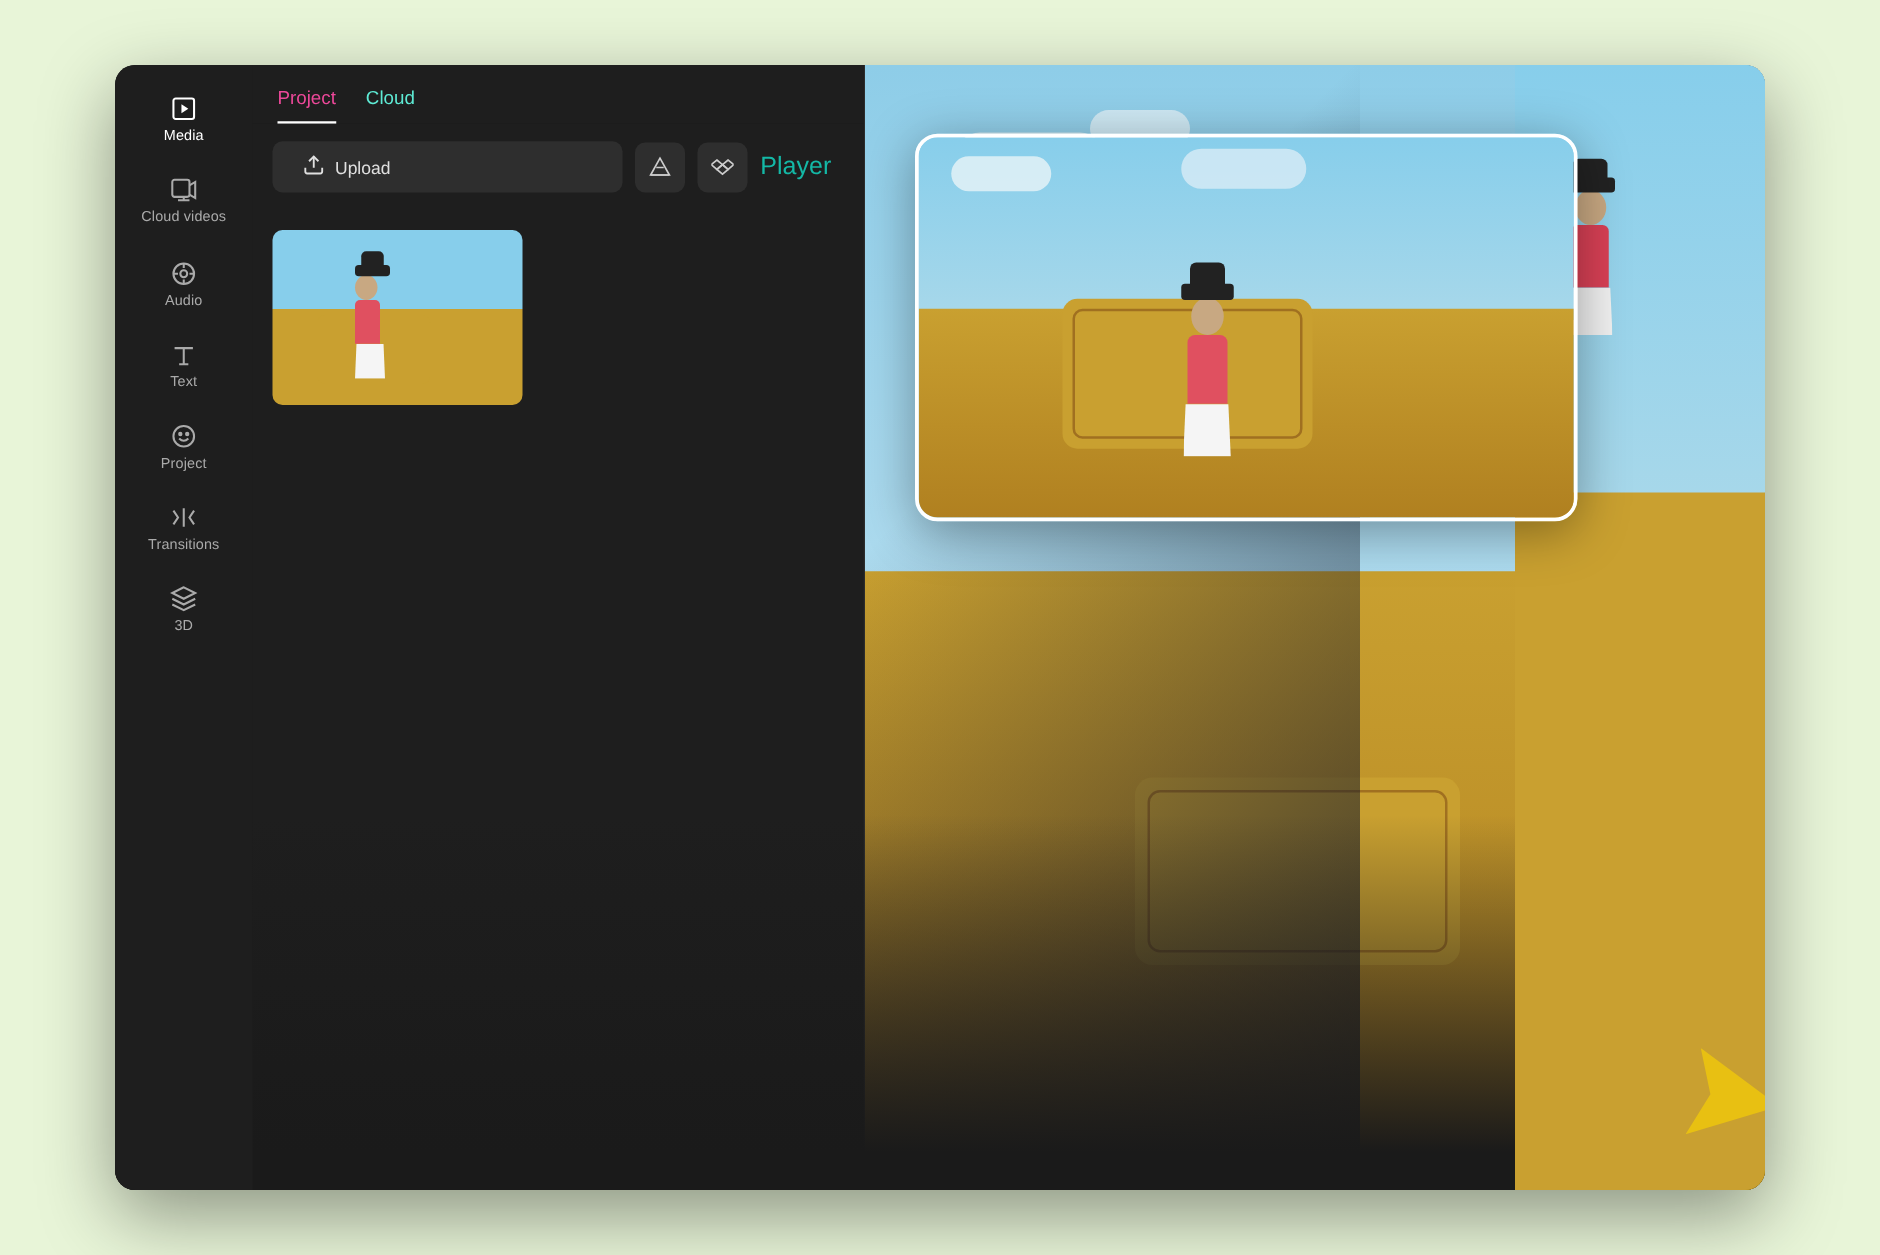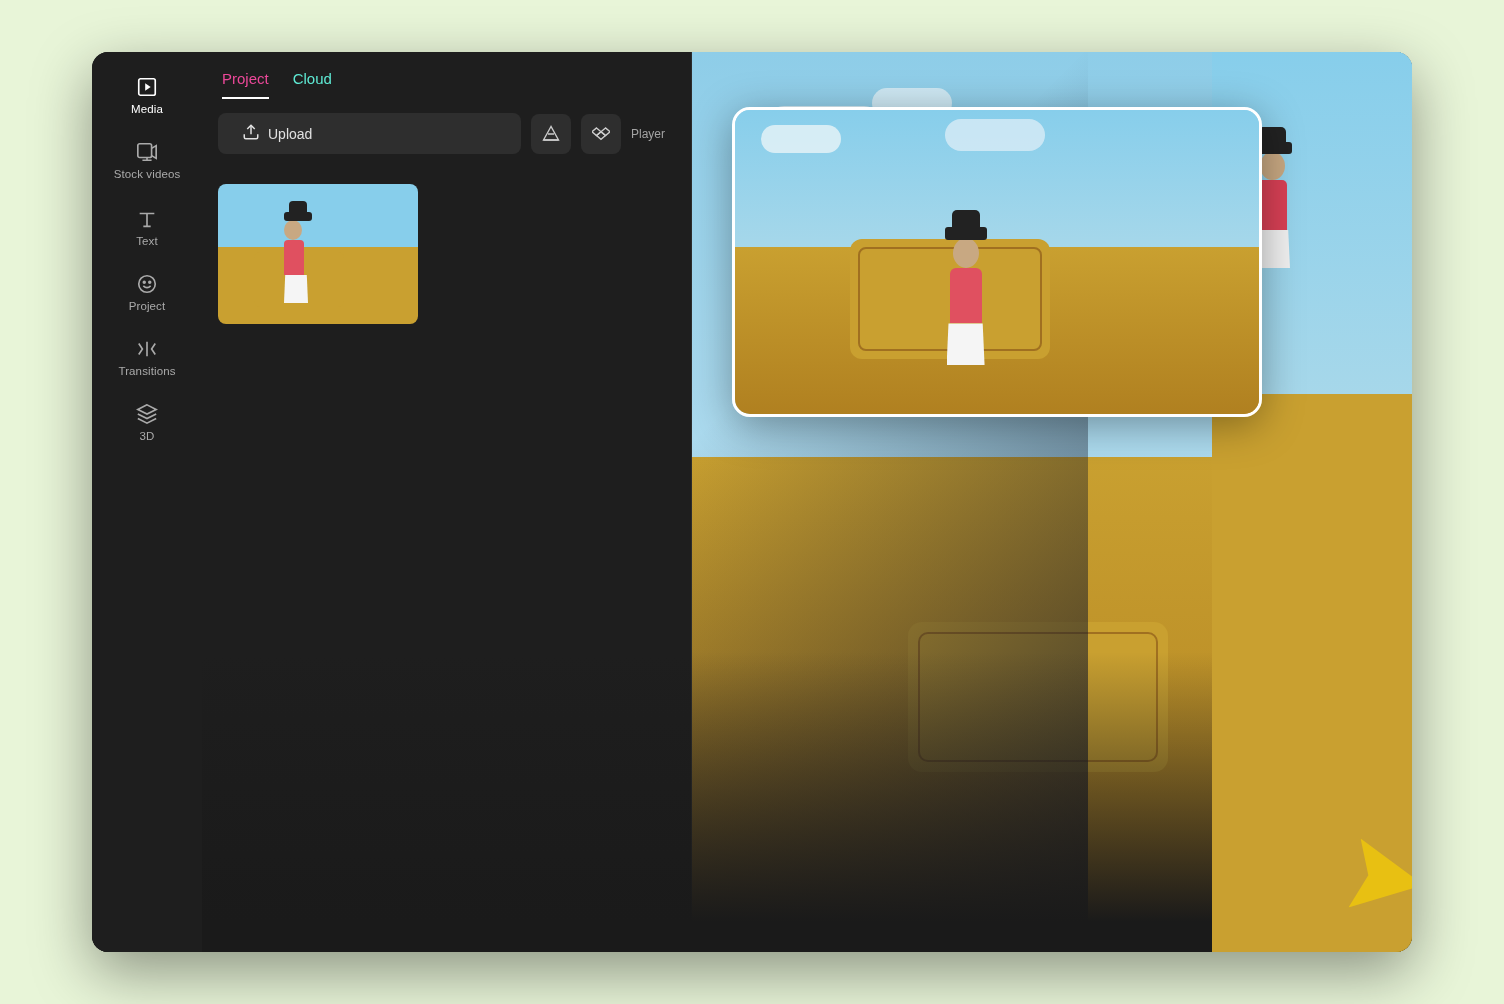--- a/index.html
+++ b/index.html
@@ -135,22 +135,22 @@
       height: 40px;
       display: flex;
       align-items: center;
       justify-content: center;
       cursor: pointer;
       color: #ccc;
     }
 
     .player-label {
       margin-left: auto;
-      color: #a3a3a3;
-      font-size: 12px;
+      color: #14b8a6;
+      font-size: 20px;
       font-weight: 500;
       padding-right: 10px;
     }
 
     
     .media-grid {
       padding: 16px;
       display: flex;
       flex-wrap: wrap;
       gap: 10px;
@@ -349,23 +349,34 @@
       <span class="sidebar-item-label">Media</span>
     </div>
 
     <div class="sidebar-item">
       <svg viewBox="0 0 24 24">
         <rect x="2" y="3" width="15" height="15" rx="2"></rect>
         <polyline points="17,8 22,5 22,19 17,16"></polyline>
         <line x1="7" y1="21" x2="17" y2="21"></line>
         <line x1="12" y1="18" x2="12" y2="21"></line>
       </svg>
-      <span class="sidebar-item-label" style="text-align:center;line-height:1.2;">Stock videos</span>
-    </div>
-
+      <span class="sidebar-item-label" style="text-align:center;line-height:1.2;">Cloud videos</span>
+    </div>
+
+    <div class="sidebar-item">
+      <svg viewBox="0 0 24 24">
+        <circle cx="12" cy="12" r="9"></circle>
+        <circle cx="12" cy="12" r="3"></circle>
+        <line x1="12" y1="3" x2="12" y2="7"></line>
+        <line x1="12" y1="17" x2="12" y2="21"></line>
+        <line x1="3" y1="12" x2="7" y2="12"></line>
+        <line x1="17" y1="12" x2="21" y2="12"></line>
+      </svg>
+      <span class="sidebar-item-label">Audio</span>
+    </div>
 
     <div class="sidebar-item">
       <svg viewBox="0 0 24 24" stroke-width="2">
         <line x1="4" y1="6" x2="20" y2="6"></line>
         <line x1="12" y1="6" x2="12" y2="20"></line>
         <line x1="8" y1="20" x2="16" y2="20"></line>
       </svg>
       <span class="sidebar-item-label">Text</span>
     </div>
 

